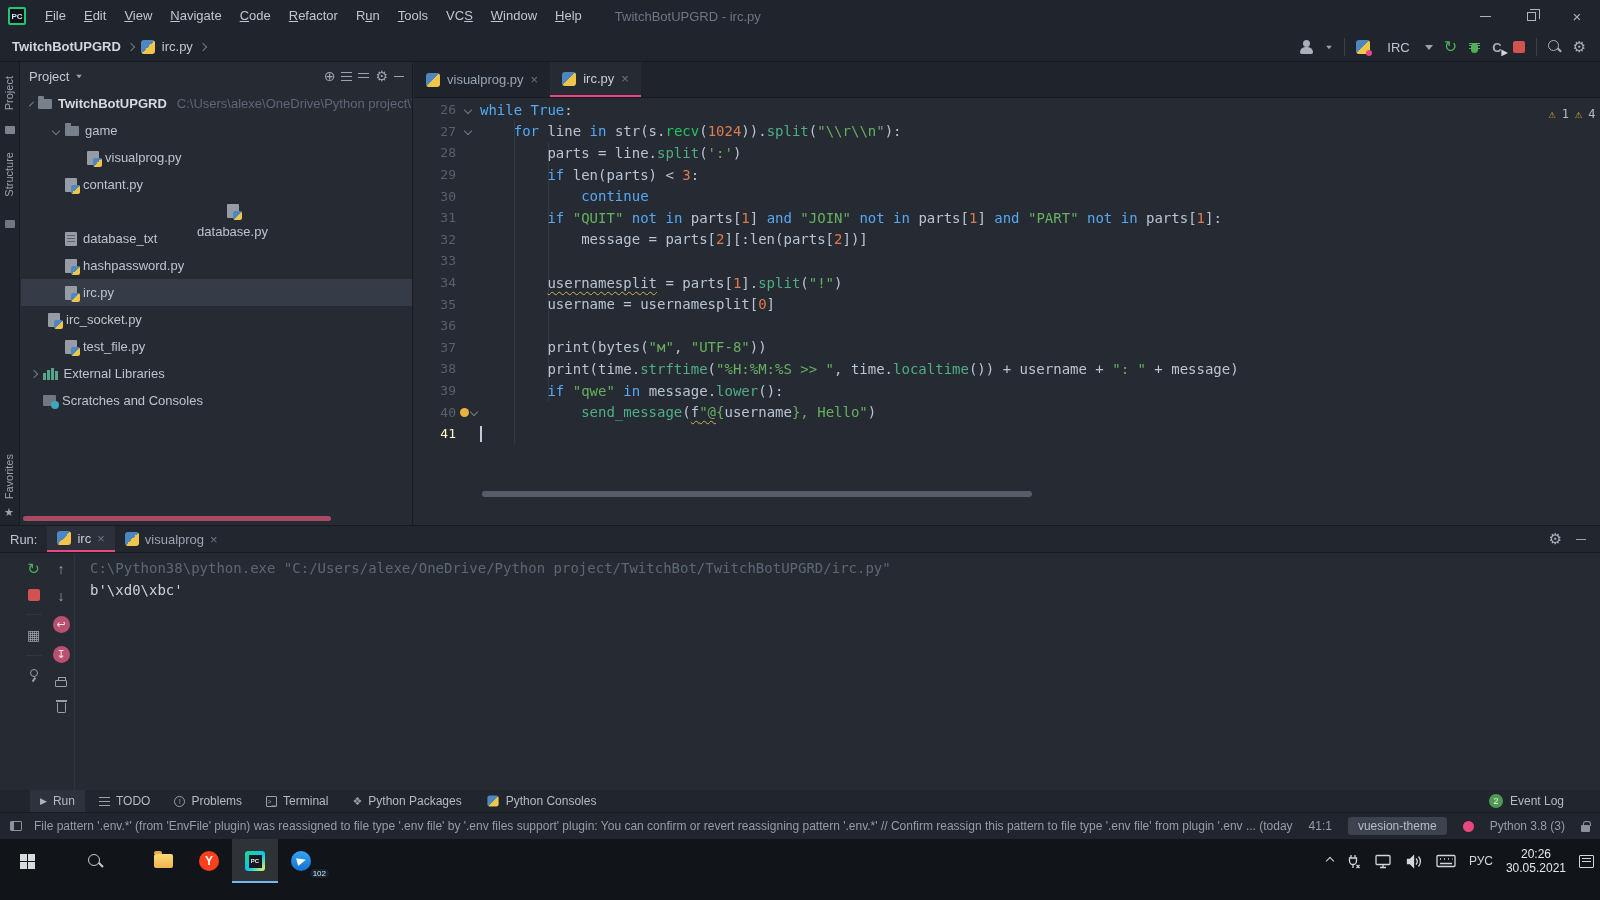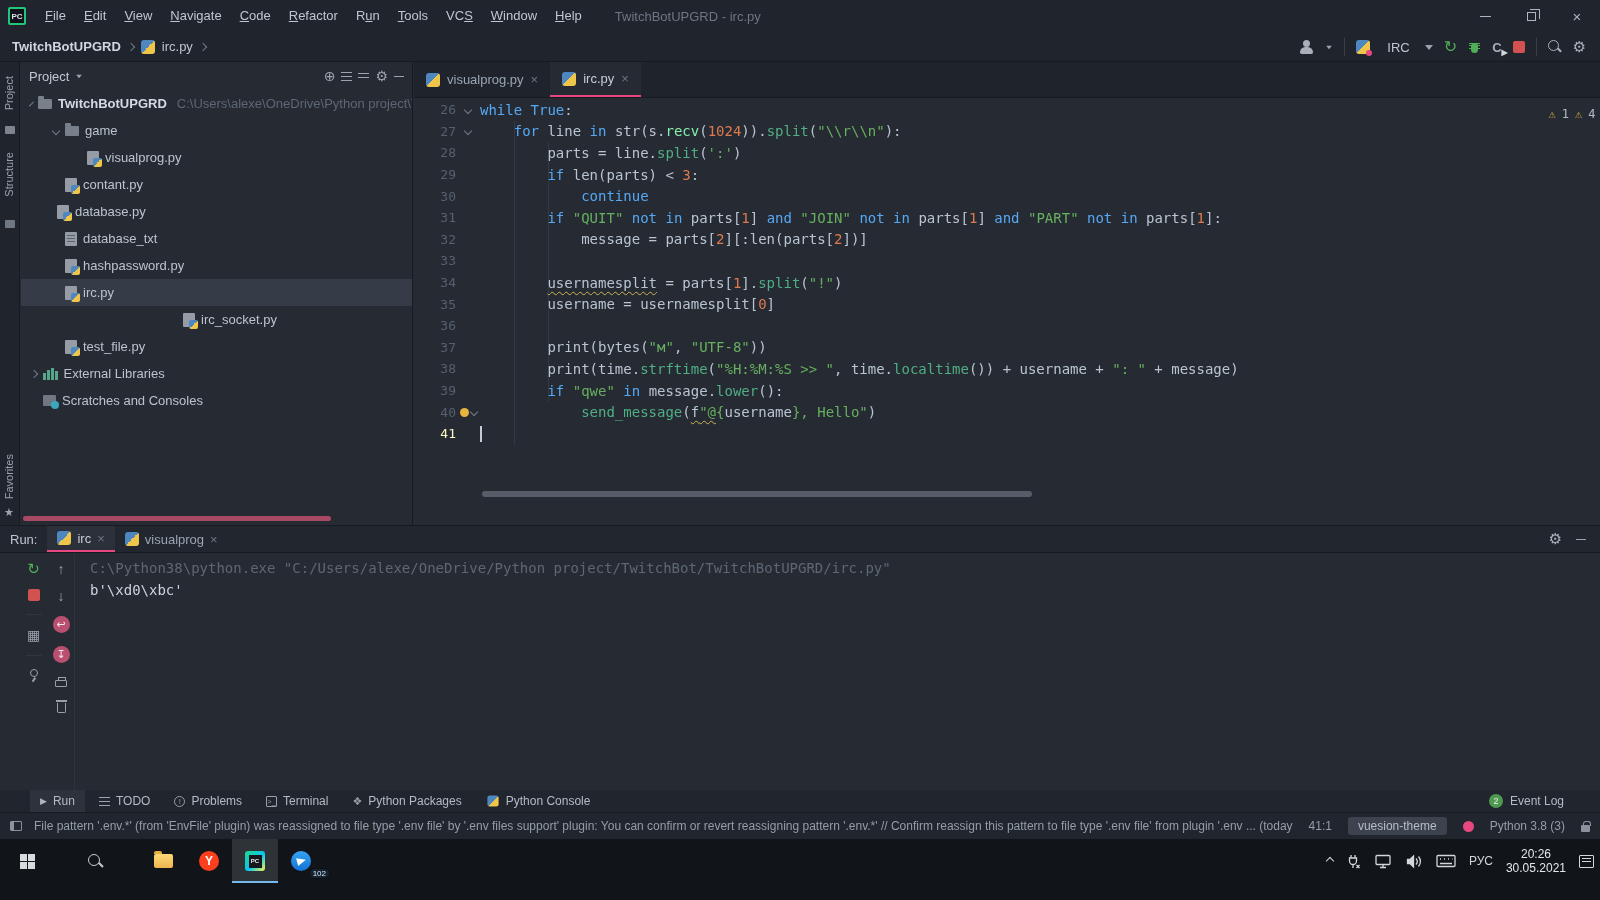--- a/index.html
+++ b/index.html
@@ -90,21 +90,21 @@
   .lnum.cur { color:#fef9c3; }
   .gut { width:24px; flex:none; display:flex; align-items:center; justify-content:center; gap:2px; }
   .bulb { width:9px; height:9px; border-radius:50%; background:#e9b43e; display:inline-block; }
   .fold { display:inline-block; width:6px; height:6px; border-right:1.3px solid #737d8b; border-bottom:1.3px solid #737d8b; transform:rotate(45deg); }
   .ctext { white-space:pre; position:relative; }
   .tk-kw { color:#56a8f5; }
   .tk-txt { color:#b9c4d2; }
   .tk-str { color:#67b05f; }
   .tk-num { color:#de7a4e; }
   .tk-fn { color:#4fae83; }
-  .tk-warn { color:#86efac; }
+  .tk-warn { color:#22c55e; }
   .sq { text-decoration:underline; text-decoration-style:wavy; text-decoration-color:#c9b458; text-decoration-thickness:1px; text-underline-offset:3px; }
   .caret { display:inline-block; width:1.5px; height:16px; background:#c3cbd6; vertical-align:middle; }
   .iguide { position:absolute; width:1px; background:#323844; }
   #inspections { position:absolute; right:28px; top:8px; display:flex; align-items:center; gap:6px; font-size:12px; color:#b3bac4; }
   .insp-warn { color:#d8a93d; font-size:12px; }
   .insp-typo { color:#57b060; font-size:12px; font-weight:bold; }
   #stripe { position:absolute; right:0; top:0; width:14px; height:426px; }
   .stripe-mark { position:absolute; right:3px; width:8px; height:3px; border-radius:1px; }
   #vthumb { position:absolute; right:2px; top:230px; width:7px; height:130px; border-radius:3px; background:#3c434e; }
   #hscroll { position:absolute; left:68px; top:392px; width:550px; height:6px; border-radius:3px; background:#565d68; }
@@ -276,41 +276,41 @@
           <div class="tree-row" style="padding-left: 54px;">
             <span style="width: 6px;"></span>
             <span class="file-page py"></span>
             <span class="tr-label">visualprog.py</span>
           </div>
           <div class="tree-row" style="padding-left: 32px;">
             <span style="width: 6px;"></span>
             <span class="file-page py"></span>
             <span class="tr-label">contant.py</span>
           </div>
-          <div class="tree-row" style="padding-left: 24px;">
+          <div class="tree-row" style="padding-left: 32px; flex-direction: column;">
             <span style="width: 6px;"></span>
             <span class="file-page py"></span>
             <span class="tr-label">database.py</span>
           </div>
           <div class="tree-row" style="padding-left: 32px;">
             <span style="width: 6px;"></span>
             <span class="file-page txt"></span>
             <span class="tr-label">database_txt</span>
           </div>
           <div class="tree-row" style="padding-left: 32px;">
             <span style="width: 6px;"></span>
             <span class="file-page py"></span>
             <span class="tr-label">hashpassword.py</span>
           </div>
           <div class="tree-row sel" style="padding-left: 32px;">
             <span style="width: 6px;"></span>
             <span class="file-page py"></span>
             <span class="tr-label">irc.py</span>
           </div>
-          <div class="tree-row" style="padding-left: 15px; justify-content: center;">
+          <div class="tree-row" style="padding-left: 15px;">
             <span style="width: 6px;"></span>
             <span class="file-page py"></span>
             <span class="tr-label">irc_socket.py</span>
           </div>
           <div class="tree-row" style="padding-left: 32px;">
             <span style="width: 6px;"></span>
             <span class="file-page py"></span>
             <span class="tr-label">test_file.py</span>
           </div>
           <div class="tree-row" style="padding-left: 10px;">
@@ -515,21 +515,21 @@
         <div class="tw-item">
           <span class="tw-term">&gt;_</span>
           <span>Terminal</span>
         </div>
         <div class="tw-item">
           <span class="tw-pkg">❖</span>
           <span>Python Packages</span>
         </div>
         <div class="tw-item">
           <span class="py-ico" style="transform: scale(0.8);"></span>
-          <span>Python Console</span>
+          <span>Python Consoles</span>
         </div>
       </div>
     <div id="event-log">
       <span id="el-badge">2</span>
       <span>Event Log</span>
     </div>
   </div>
 
   <div id="statusbar">
     <span id="sb-ico"></span>

